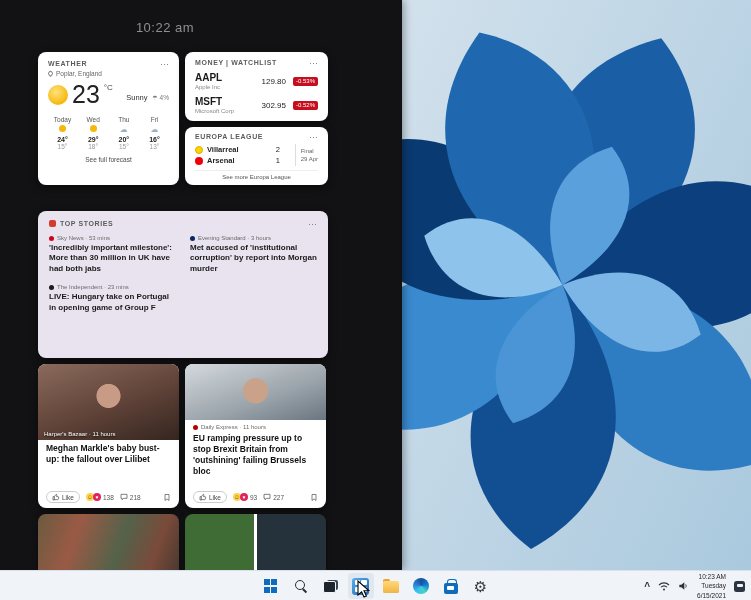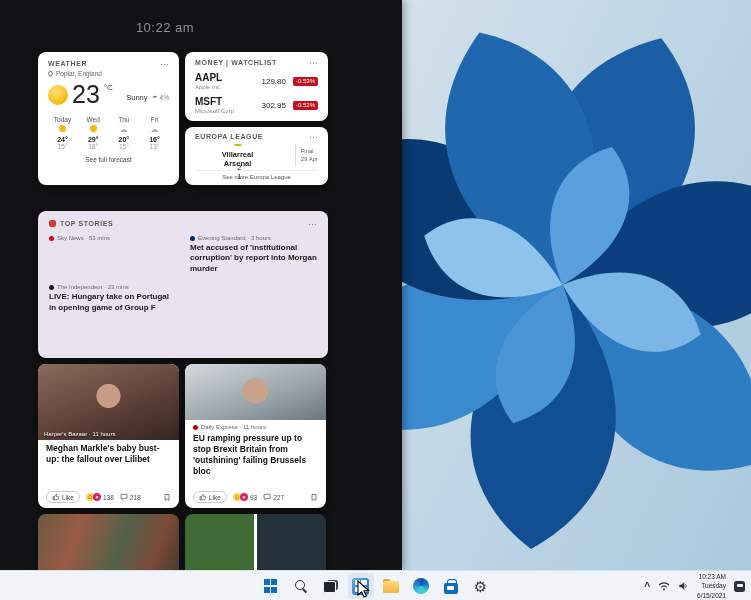--- a/index.html
+++ b/index.html
@@ -55,21 +55,21 @@
   .stock-sym { font-size:10px; font-weight:bold; color:#1a1a1a; }
   .stock-name { font-size:6px; color:#888; margin-top:1px; }
   .stock-right { display:flex; align-items:center; gap:7px; }
   .stock-price { font-size:8px; color:#222; }
   .stock-chg { font-size:6px; color:#fff; background:#c50f1f; border-radius:2px; padding:1.5px 3px; }
 
   
   .sports-card { left:185px; top:127px; width:143px; height:58px; padding:6px 10px 4px; }
   .sports-body { position:relative; margin-top:4px; }
   .sports-rows { margin-right:38px; }
-  .team-row { display:flex; align-items:center; gap:4px; height:11px;flex-direction:column; }
+  .team-row { display:flex; align-items:center; gap:4px; height:11px; }
   .crest { width:8px; height:8px; border-radius:50%; }
   .team-row:nth-child(1) .crest { background:#ffd400; border:1px solid #d9b000; }
   .team-row:nth-child(2) .crest { background:#ef0107; }
   .team-name { flex:1; font-size:7.5px; font-weight:bold; color:#222; }
   .team-score { width:8px; text-align:right; font-size:7.5px; color:#222; }
   .match-state { position:absolute; right:0; top:0; height:22px; border-left:1px solid #ddd;
     padding-left:5px; display:flex; flex-direction:column; justify-content:center; }
   .state-line { font-size:6px; color:#666; line-height:1.4; }
   .sports-link { border-top:1px solid #eee; margin-top:4px; padding-top:3px;
     text-align:center; font-size:6px; color:#555; }
@@ -316,20 +316,21 @@
           <span class="card-title">TOP STORIES</span>
         </span>
         <span class="more-btn">···</span>
       </div>
       <div class="stories-grid">
         <div class="story">
           <div class="src-row">
               <span class="src-dot"></span>
             <span class="src-text">Sky News · 53 mins</span>
             </div>
+          <div class="story-headline">'Incredibly important milestone': More than 30 million in UK have had both jabs</div>
         </div>
         <div class="story">
           <div class="src-row">
               <span class="src-dot"></span>
             <span class="src-text">Evening Standard · 3 hours</span>
             </div>
           <div class="story-headline">Met accused of 'institutional corruption' by report into Morgan murder</div>
         </div>
         <div class="story">
           <div class="src-row">

